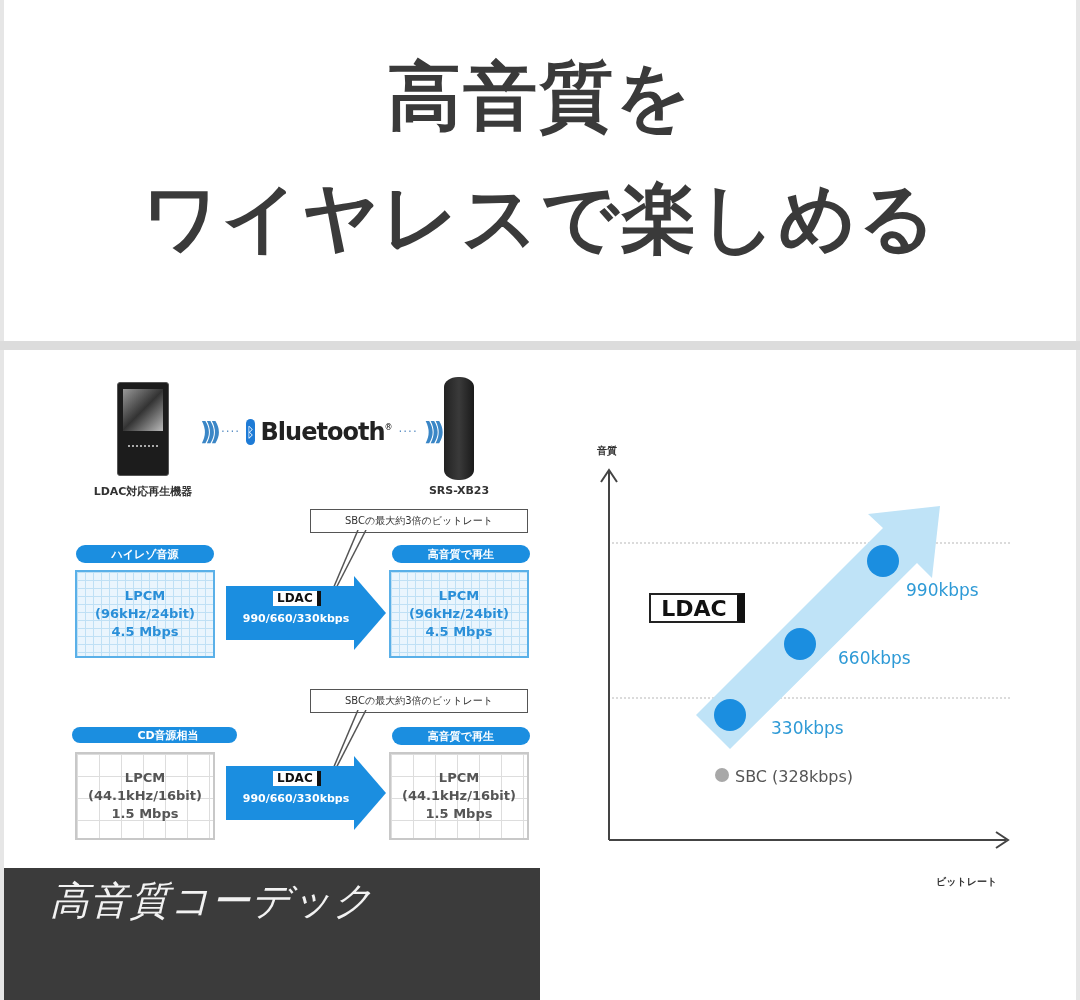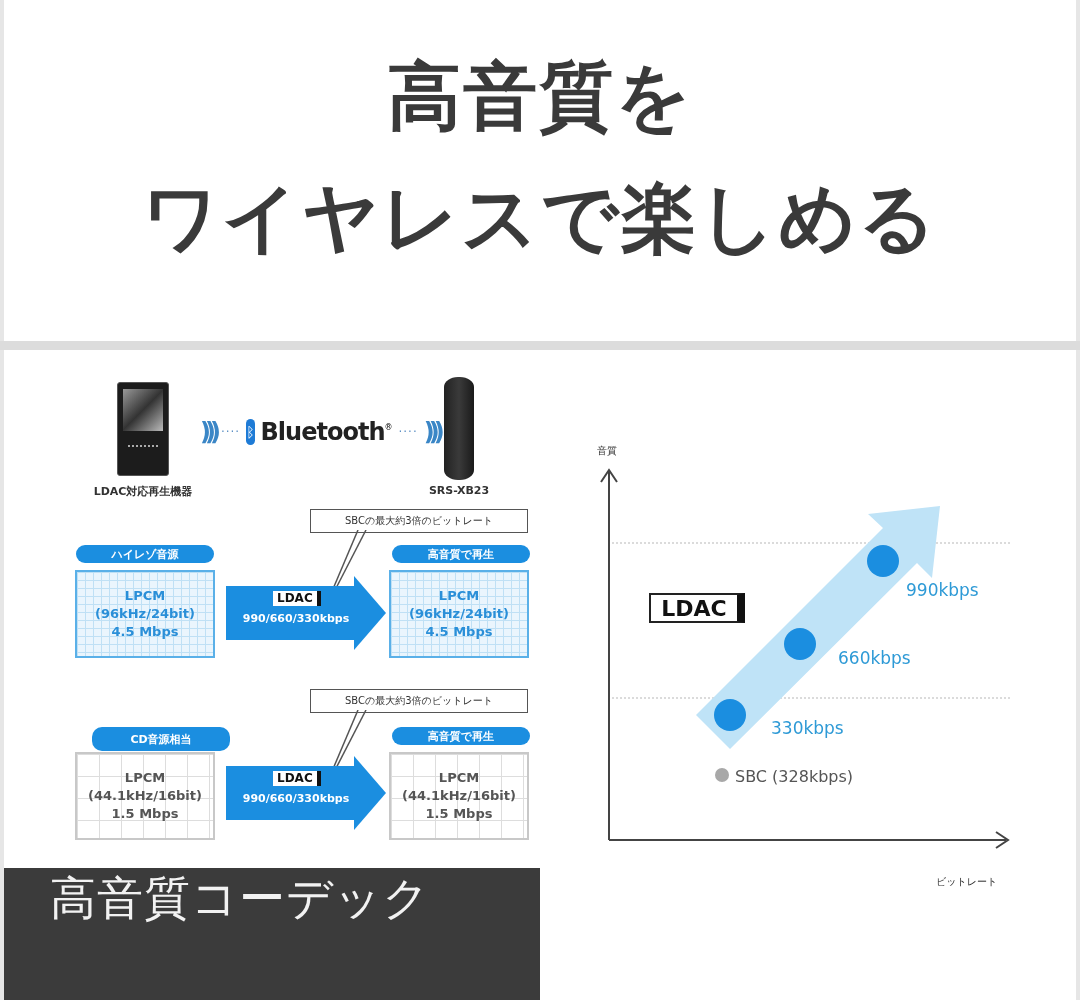--- a/index.html
+++ b/index.html
@@ -26,23 +26,23 @@
   .pill{background:#1b8ee0;color:#fff;font-size:11px;font-weight:bold;border-radius:10px;display:flex;align-items:center;justify-content:center;}
   .gridbox{border:2px solid #5ab0e8;color:#2a8fd8;font-size:13px;font-weight:bold;display:flex;flex-direction:column;align-items:center;justify-content:center;line-height:18px;
     background-color:#eaf5fd;background-image:linear-gradient(#bfe0f5 1px,transparent 1px),linear-gradient(90deg,#bfe0f5 1px,transparent 1px);background-size:8px 8px;}
   .gridbox.gray{border-color:#c8c8c8;color:#555;background-color:#fff;background-image:linear-gradient(#ddd 1px,transparent 1px),linear-gradient(90deg,#ddd 1px,transparent 1px);background-size:22px 22px;}
   .arrow{width:160px;height:74px;}
   .arrow-body{position:absolute;left:0;top:10px;width:128px;height:54px;background:#1b8ee0;}
   .arrow-head{position:absolute;left:128px;top:0;width:0;height:0;border-top:37px solid transparent;border-bottom:37px solid transparent;border-left:32px solid #1b8ee0;}
   .arrow-ldac{position:absolute;left:47px;top:15px;background:#fff;color:#111;font-size:12px;font-weight:bold;padding:0 4px;border-right:4px solid #111;line-height:15px;}
   .arrow-kbps{position:absolute;left:0;top:36px;width:140px;text-align:center;color:#fff;font-size:11px;font-weight:bold;}
   .bottom-banner{left:4px;top:868px;width:536px;height:132px;background:#3b3b3b;color:#f2f2f2;}
-  .bb1{position:absolute;left:46px;top:0;font-size:46px;letter-spacing:1px;}
+  .bb1{position:absolute;left:46px;top:6px;font-size:39px;letter-spacing:1px;font-style:italic;}
   .bb2{position:absolute;left:38px;top:66px;font-size:46px;letter-spacing:1px;}
-  .axis-label{font-size:10px;font-weight:normal;color:#333;}
+  .axis-label{font-size:10px;font-weight:bold;color:#333;}
   .kbps-label{font-size:17px;font-weight:normal;color:#2e9ad6;}
   .sbc-label{font-size:16px;color:#555;}
   .ldac-logo{left:649px;top:593px;width:96px;height:30px;border:2px solid #222;border-right:8px solid #111;box-sizing:border-box;font-size:22px;font-weight:bold;color:#111;display:flex;align-items:center;justify-content:center;background:#fff;}
 </style>
 </head>
 <body>
 
 <div class="frame-left"></div>
 <div class="frame-right"></div>
 
@@ -93,21 +93,21 @@
   <span>LPCM</span>
   <span>(96kHz/24bit)</span>
   <span>4.5 Mbps</span>
 </div>
 
 <div class="abs callout" style="left:310px;top:689px;width:216px;height:22px;">SBCの最大約3倍のビットレート</div>
 <svg class="abs" style="left:320px;top:710px;" width="50" height="70">
   <line x1="38" y1="0" x2="10" y2="66" stroke="#555" stroke-width="1.5"></line>
   <line x1="46" y1="0" x2="12" y2="66" stroke="#555" stroke-width="1.5"></line>
 </svg>
-<div class="abs pill" style="left:92px;top:727px;width:138px;height:24px;">CD音源相当</div>
+<div class="abs pill" style="left:72px;top:727px;width:138px;height:16px;padding-left:27px;">CD音源相当</div>
 <div class="abs gridbox gray" style="left:75px;top:752px;width:140px;height:88px;box-sizing:border-box;">
   <span>LPCM</span>
   <span>(44.1kHz/16bit)</span>
   <span>1.5 Mbps</span>
 </div>
 <div class="abs arrow" style="left:226px;top:756px;">
   <div class="arrow-body"></div>
   <div class="arrow-head"></div>
   <div class="arrow-ldac">LDAC</div>
   <div class="arrow-kbps">990/660/330kbps</div>

